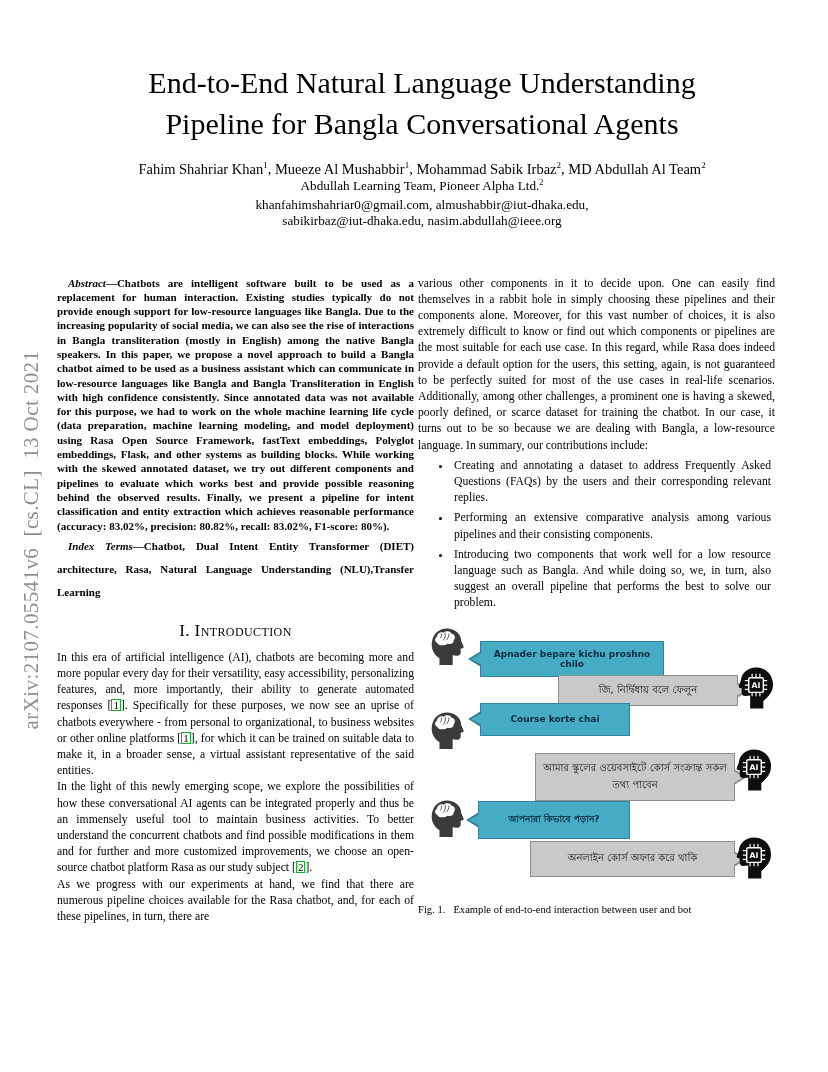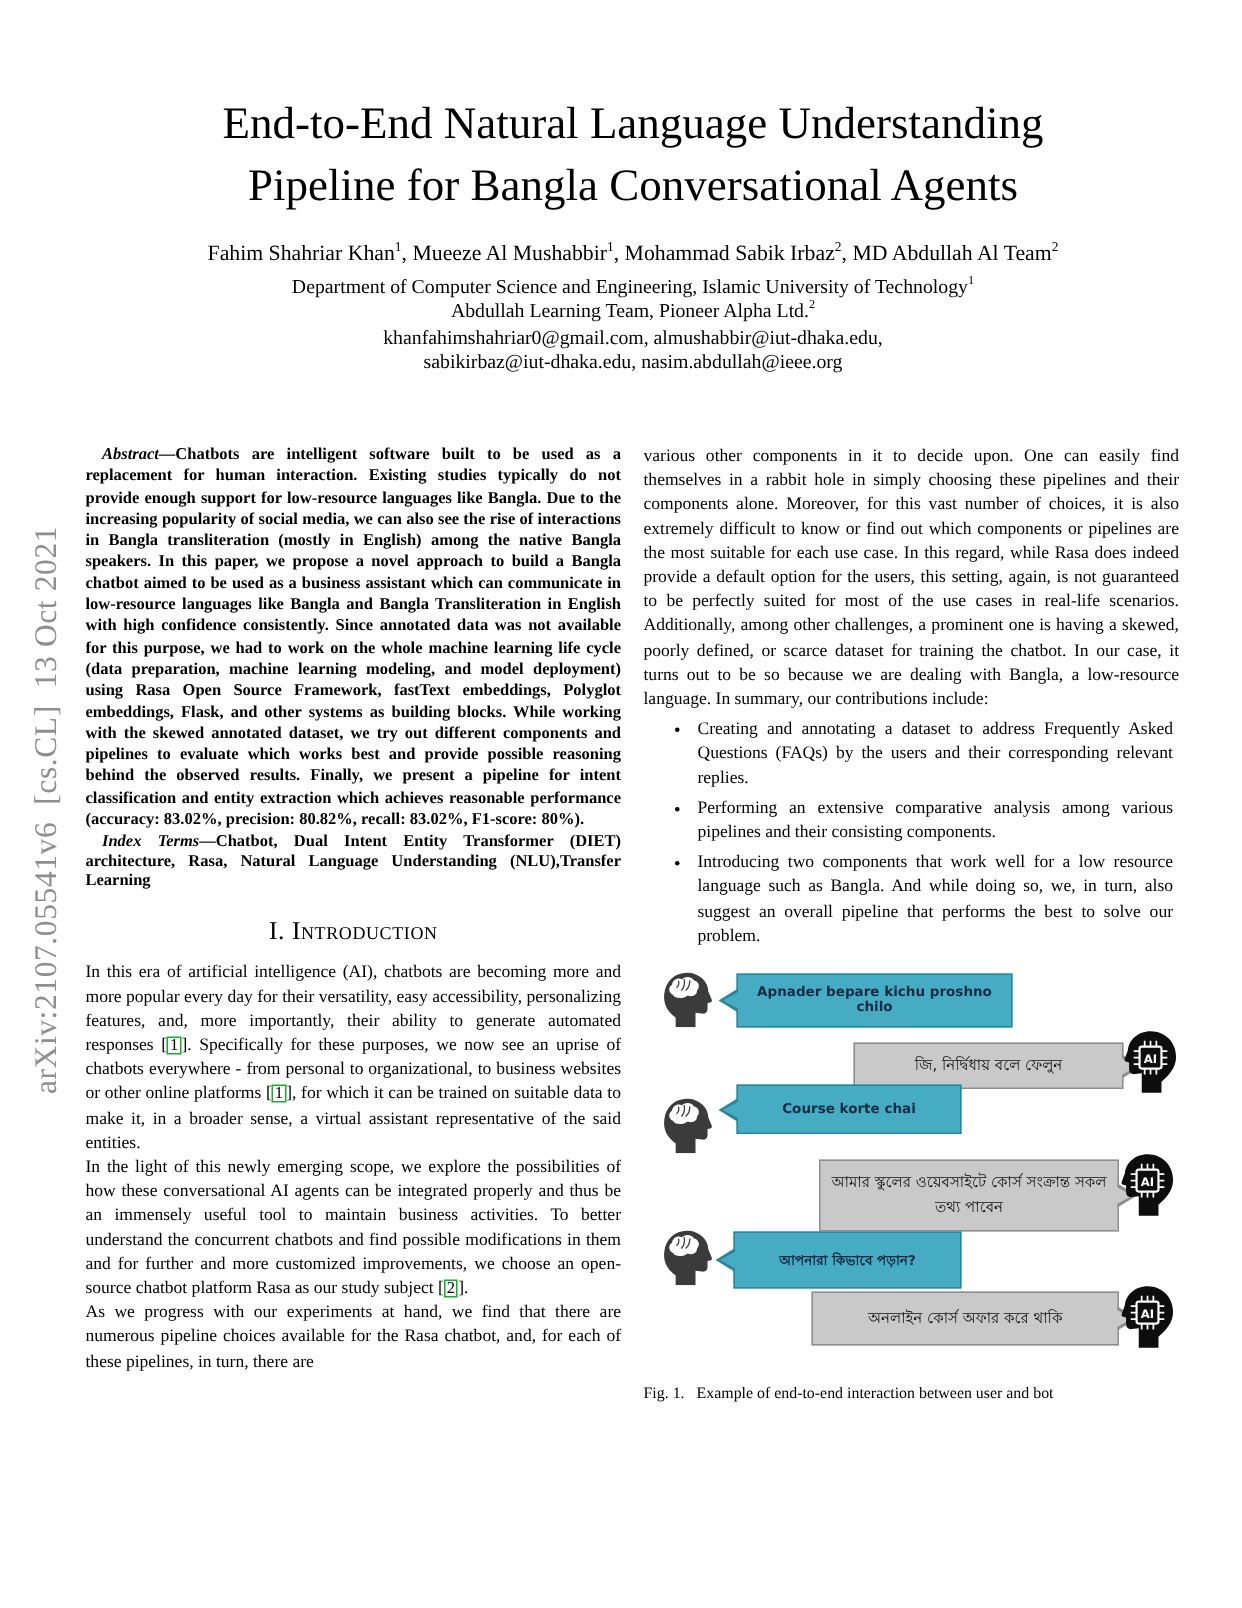--- a/index.html
+++ b/index.html
@@ -14,25 +14,25 @@
     font-family:"Liberation Serif",serif;
   }
   .page{position:absolute;left:57px;top:0;width:730px;}
   .title{margin:0;padding-top:62px;text-align:center;font-size:30px;line-height:41px;font-weight:400;}
   .authors{margin-top:17px;text-align:center;font-size:14.5px;}
   .authors sup, .affil sup{font-size:.62em;vertical-align:super;line-height:0;}
   .affil{text-align:center;font-size:13.2px;line-height:15.5px;}
   .affil.first{margin-top:5px;}
   .emails{text-align:center;font-size:13.2px;line-height:16px;}
   .emails.first{margin-top:3px;}
-  .columns{display:flex;gap:15px;margin-top:47px;align-items:flex-start;}
+  .columns{display:flex;gap:4px;margin-top:47px;align-items:flex-start;}
   .col{width:357px;}
   .abstract{font-size:11px;line-height:14.3px;font-weight:bold;text-align:justify;margin:0;text-indent:11px;}
   .abstract .lead{font-style:italic;}
-  .indexterms{font-size:11px;line-height:13px;font-weight:bold;text-align:justify;margin:2px 0 0 0;text-indent:11px;}
+  .indexterms{font-size:11px;line-height:23px;font-weight:bold;text-align:justify;margin:2px 0 0 0;text-indent:11px;}
   .indexterms .lead{font-style:italic;}
   .secheading{
     text-align:center;font-size:17px;margin:17px 0 9px 0;font-weight:400;
     font-variant:small-caps;letter-spacing:.4px;
   }
   p.body{font-size:11.7px;line-height:16.2px;text-align:justify;margin:0;}
   .cite{
     display:inline-block;border:1px solid #14ae2f;padding:0 1px;line-height:10px;
     font-size:.95em;
   }
@@ -58,21 +58,21 @@
   .msg.user::after{content:"";position:absolute;left:-10px;top:50%;margin-top:-6px;
     border-top:6px solid transparent;border-bottom:6px solid transparent;border-right:11px solid var(--user-bubble,#45acc3);}
   .msg.bot::before{content:"";position:absolute;right:-13px;top:50%;margin-top:-8px;
     border-top:8px solid transparent;border-bottom:8px solid transparent;border-left:13px solid #8e8e8e;}
   .msg.bot::after{content:"";position:absolute;right:-10px;top:50%;margin-top:-6px;
     border-top:6px solid transparent;border-bottom:6px solid transparent;border-left:11px solid var(--bot-bubble,#c9c9c9);}
   .ficon{position:absolute;}
   .figcaption{margin-top:17px;text-align:left;font-size:10.6px;color:#000;}
   .figcaption .fl{margin-right:8px;}
   
-  .m1{left:50px;top:4px;width:184px;height:36px;}
+  .m1{left:50px;top:16px;width:184px;height:36px;}
   .m2{left:128px;top:50px;width:180px;height:31px;}
   .m3{left:50px;top:78px;width:150px;height:33px;}
   .m4{left:105px;top:128px;width:200px;height:48px;}
   .m5{left:48px;top:176px;width:152px;height:38px;}
   .m6{left:100px;top:216px;width:205px;height:36px;}
   .u1{left:0;top:2px;}  .u2{left:0;top:86px;}  .u3{left:0;top:174px;}
   .b1{left:308px;top:40px;} .b2{left:306px;top:122px;} .b3{left:306px;top:210px;}
 </style>
 </head>
 <body>
@@ -99,23 +99,20 @@
 
   <h1 class="title">
     <span>End-to-End Natural Language Understanding</span><br>
     <span>Pipeline for Bangla Conversational Agents</span>
   </h1>
 
   <div class="authors">
     <span>Fahim Shahriar Khan</span><sup>1</sup><span>, </span><span>Mueeze Al Mushabbir</span><sup>1</sup><span>, </span><span>Mohammad Sabik Irbaz</span><sup>2</sup><span>, </span><span>MD Abdullah Al Team</span><sup>2</sup>
   </div>
 
-  <div class="affil first">
-    <span>Department of Computer Science and Engineering, Islamic University of Technology</span><sup>1</sup>
-  </div>
   <div class="affil">
     <span>Abdullah Learning Team, Pioneer Alpha Ltd.</span><sup>2</sup>
   </div>
   <div class="emails first">khanfahimshahriar0@gmail.com, almushabbir@iut-dhaka.edu,</div>
   <div class="emails">sabikirbaz@iut-dhaka.edu, nasim.abdullah@ieee.org</div>
 
   <div class="columns">
 
     <div class="col">
       <p class="abstract">

